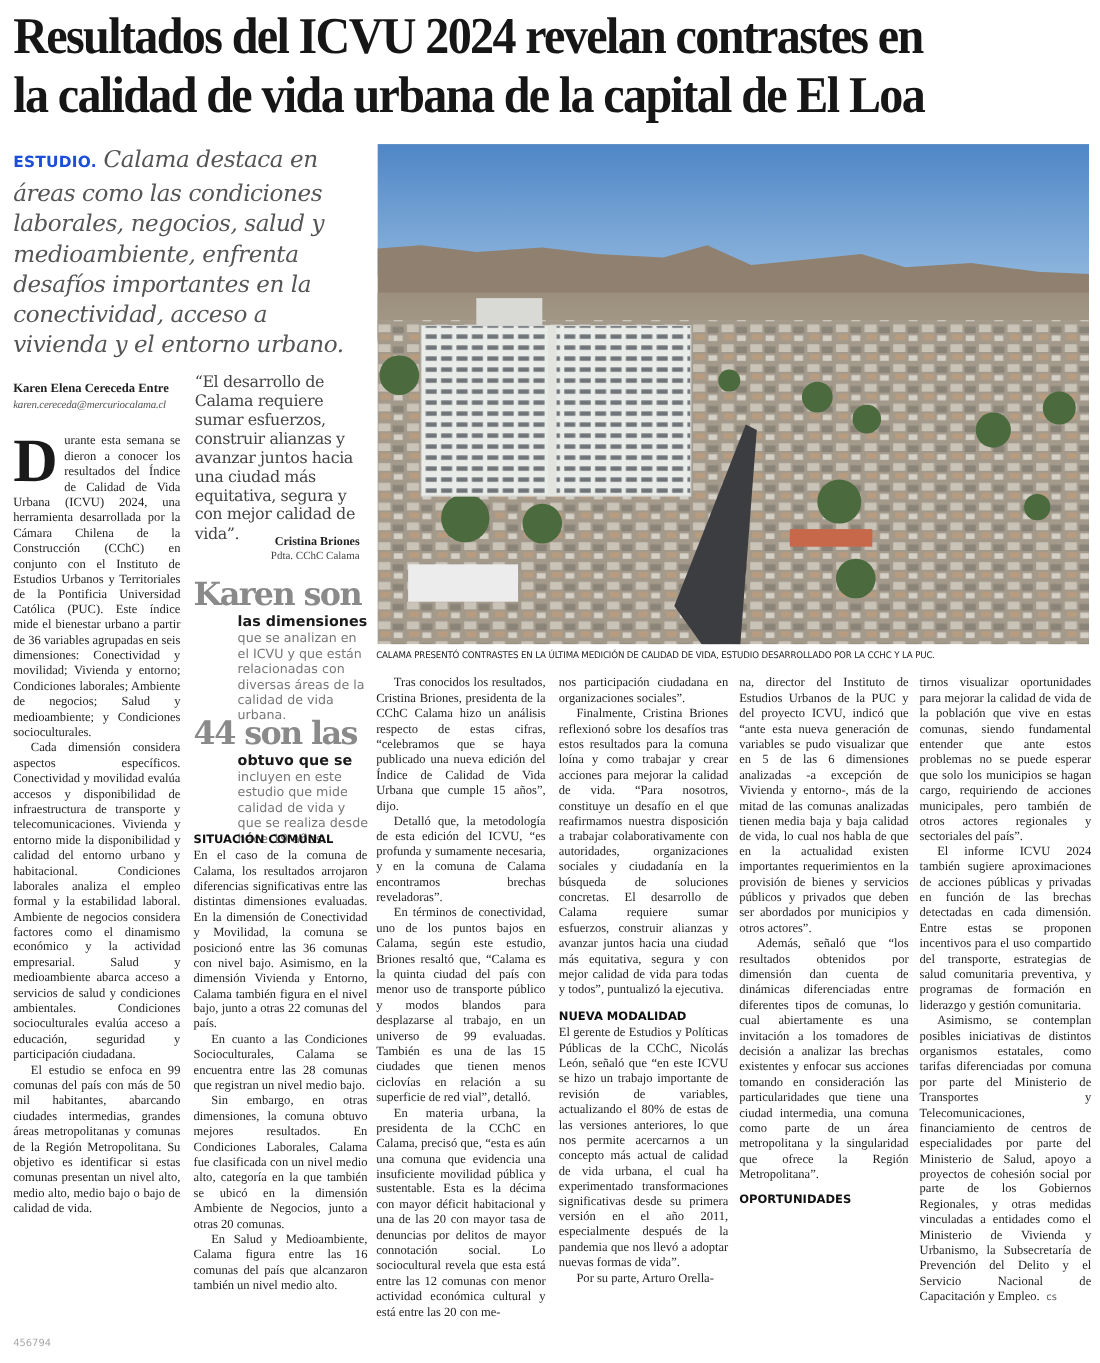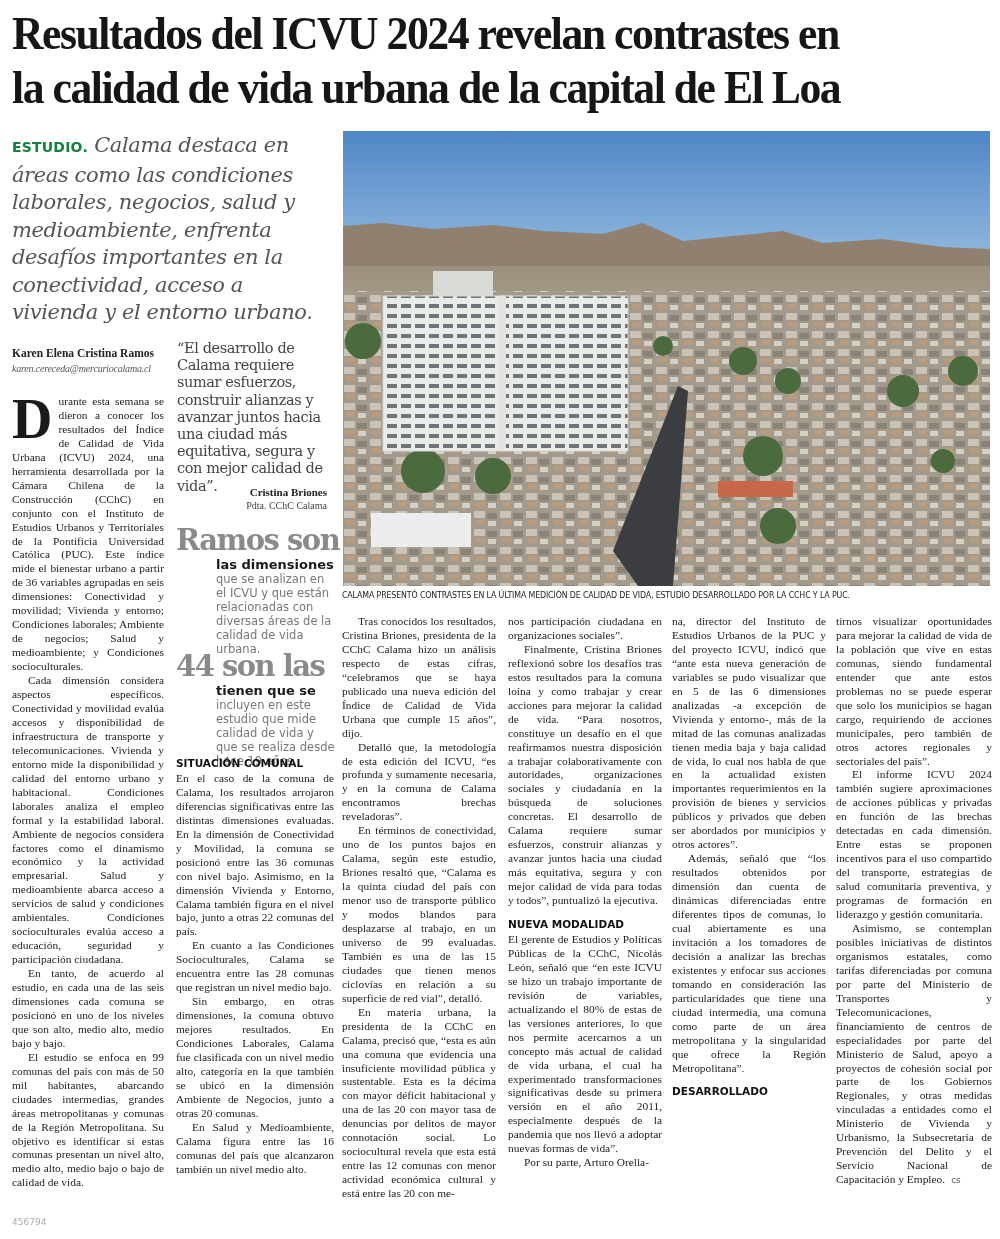--- a/index.html
+++ b/index.html
@@ -15,21 +15,21 @@
   }
 
   .lede {
     position: absolute; left: 12px; top: 132px; width: 320px;
     font-family: "DejaVu Serif", serif; font-style: italic;
     font-size: 21px; line-height: 27.5px; color: #555;
     letter-spacing: -0.4px;
   }
   .lede .kicker {
     font-family: "DejaVu Sans", sans-serif; font-style: normal; font-weight: bold;
-    font-size: 14px; color: #15803d; letter-spacing: 0.2px;
+    font-size: 14px; color: #1d4ed8; letter-spacing: 0.2px;
   }
 
   .byline { position: absolute; left: 12px; top: 347px; width: 160px; }
   .byline .name { font-family: "Liberation Serif", serif; font-weight: bold; font-size: 11.5px; color: #222; white-space: nowrap; }
   .byline .email { font-family: "Liberation Serif", serif; font-style: italic; font-size: 10px; color: #555; margin-top: 4px; white-space: nowrap; letter-spacing: -0.2px; }
 
   .col {
     position: absolute; font-family: "Liberation Serif", serif;
     font-size: 11.4px; line-height: 13.95px; color: #222;
     text-align: justify; hyphens: auto;
@@ -83,37 +83,37 @@
   <div>Resultados del ICVU 2024 revelan contrastes en</div>
   <div>la calidad de vida urbana de la capital de El Loa</div>
 </h1>
 
 <div class="lede">
   <span class="kicker">ESTUDIO.</span>
   <span>Calama destaca en áreas como las condiciones laborales, negocios, salud y medioambiente, enfrenta desafíos importantes en la conectividad, acceso a vivienda y el entorno urbano.</span>
 </div>
 
 <div class="byline">
-  <div class="name">Karen Elena Cristina Ramos</div>
+  <div class="name">Karen Elena Cereceda Entre</div>
   <div class="email">karen.cereceda@mercuriocalama.cl</div>
 </div>
 
 <div class="pullquote">“El desarrollo de Calama requiere sumar esfuerzos, construir alianzas y avanzar juntos hacia una ciudad más equitativa, segura y con mejor calidad de vida”.</div>
 <div class="quote-attr">
   <div class="qname">Cristina Briones</div>
   <div class="qrole">Pdta. CChC Calama</div>
 </div>
 
 <div class="factbox fact1">
-  <div class="big">Ramos son</div>
+  <div class="big">Karen son</div>
   <div class="txt"><b>las dimensiones</b><span> que se analizan en el ICVU y que están relacionadas con diversas áreas de la calidad de vida urbana.</span></div>
 </div>
 <div class="factbox fact2">
   <div class="big">44 son las</div>
-  <div class="txt"><b>tienen que se</b><span> incluyen en este estudio que mide calidad de vida y que se realiza desde hace 19 años.</span></div>
+  <div class="txt"><b>obtuvo que se</b><span> incluyen en este estudio que mide calidad de vida y que se realiza desde hace 19 años.</span></div>
 </div>
 
 <div class="photo-credit">ARCHIVO</div>
 <div class="photo" title="Vista aérea de Calama con un edificio residencial alto, calles y cerros al fondo">
   <svg viewBox="0 0 647 455" preserveAspectRatio="none">
     <defs>
       <linearGradient id="sky" x1="0" y1="0" x2="0" y2="1">
         <stop offset="0" stop-color="#4f86c6"></stop>
         <stop offset="1" stop-color="#8db5dd"></stop>
       </linearGradient>
@@ -156,21 +156,20 @@
     <rect x="155" y="165" width="8" height="155" fill="#e3e4e0"></rect>
     <rect x="28" y="382" width="100" height="34" fill="#ececec"></rect>
     <rect x="375" y="350" width="75" height="16" fill="#c8684a"></rect>
   </svg>
 </div>
 <div class="caption">CALAMA PRESENTÓ CONTRASTES EN LA ÚLTIMA MEDICIÓN DE CALIDAD DE VIDA, ESTUDIO DESARROLLADO POR LA CCHC Y LA PUC.</div>
 
 <div class="col col1">
   <p class="noindent"><span class="dropcap">D</span><span>urante esta semana se dieron a conocer los resultados del Índice de Calidad de Vida Urbana (ICVU) 2024, una herramienta desarrollada por la Cámara Chilena de la Construcción (CChC) en conjunto con el Instituto de Estudios Urbanos y Territoriales de la Pontificia Universidad Católica (PUC). Este índice mide el bienestar urbano a partir de 36 variables agrupadas en seis dimensiones: Conectividad y movilidad; Vivienda y entorno; Condiciones laborales; Ambiente de negocios; Salud y medioambiente; y Condiciones socioculturales.</span></p>
   <p>Cada dimensión considera aspectos específicos. Conectividad y movilidad evalúa accesos y disponibilidad de infraestructura de transporte y telecomunicaciones. Vivienda y entorno mide la disponibilidad y calidad del entorno urbano y habitacional. Condiciones laborales analiza el empleo formal y la estabilidad laboral. Ambiente de negocios considera factores como el dinamismo económico y la actividad empresarial. Salud y medioambiente abarca acceso a servicios de salud y condiciones ambientales. Condiciones socioculturales evalúa acceso a educación, seguridad y participación ciudadana.</p>
-  <p>En tanto, de acuerdo al estudio, en cada una de las seis dimensiones cada comuna se posicionó en uno de los niveles que son alto, medio alto, medio bajo y bajo.</p>
   <p>El estudio se enfoca en 99 comunas del país con más de 50 mil habitantes, abarcando ciudades intermedias, grandes áreas metropolitanas y comunas de la Región Metropolitana. Su objetivo es identificar si estas comunas presentan un nivel alto, medio alto, medio bajo o bajo de calidad de vida.</p>
 </div>
 
 <div class="col col2">
   <div class="sub" style="margin-top:0">SITUACIÓN COMUNAL</div>
   <p class="noindent">En el caso de la comuna de Calama, los resultados arrojaron diferencias significativas entre las distintas dimensiones evaluadas. En la dimensión de Conectividad y Movilidad, la comuna se posicionó entre las 36 comunas con nivel bajo. Asimismo, en la dimensión Vivienda y Entorno, Calama también figura en el nivel bajo, junto a otras 22 comunas del país.</p>
   <p>En cuanto a las Condiciones Socioculturales, Calama se encuentra entre las 28 comunas que registran un nivel medio bajo.</p>
   <p>Sin embargo, en otras dimensiones, la comuna obtuvo mejores resultados. En Condiciones Laborales, Calama fue clasificada con un nivel medio alto, categoría en la que también se ubicó en la dimensión Ambiente de Negocios, junto a otras 20 comunas.</p>
   <p>En Salud y Medioambiente, Calama figura entre las 16 comunas del país que alcanzaron también un nivel medio alto.</p>
 </div>
@@ -186,21 +185,21 @@
   <p class="noindent">nos participación ciudadana en organizaciones sociales”.</p>
   <p>Finalmente, Cristina Briones reflexionó sobre los desafíos tras estos resultados para la comuna loína y como trabajar y crear acciones para mejorar la calidad de vida. “Para nosotros, constituye un desafío en el que reafirmamos nuestra disposición a trabajar colaborativamente con autoridades, organizaciones sociales y ciudadanía en la búsqueda de soluciones concretas. El desarrollo de Calama requiere sumar esfuerzos, construir alianzas y avanzar juntos hacia una ciudad más equitativa, segura y con mejor calidad de vida para todas y todos”, puntualizó la ejecutiva.</p>
   <div class="sub">NUEVA MODALIDAD</div>
   <p class="noindent">El gerente de Estudios y Políticas Públicas de la CChC, Nicolás León, señaló que “en este ICVU se hizo un trabajo importante de revisión de variables, actualizando el 80% de estas de las versiones anteriores, lo que nos permite acercarnos a un concepto más actual de calidad de vida urbana, el cual ha experimentado transformaciones significativas desde su primera versión en el año 2011, especialmente después de la pandemia que nos llevó a adoptar nuevas formas de vida”.</p>
   <p>Por su parte, Arturo Orella-</p>
 </div>
 
 <div class="col col5">
   <p class="noindent">na, director del Instituto de Estudios Urbanos de la PUC y del proyecto ICVU, indicó que “ante esta nueva generación de variables se pudo visualizar que en 5 de las 6 dimensiones analizadas -a excepción de Vivienda y entorno-, más de la mitad de las comunas analizadas tienen media baja y baja calidad de vida, lo cual nos habla de que en la actualidad existen importantes requerimientos en la provisión de bienes y servicios públicos y privados que deben ser abordados por municipios y otros actores”.</p>
   <p>Además, señaló que “los resultados obtenidos por dimensión dan cuenta de dinámicas diferenciadas entre diferentes tipos de comunas, lo cual abiertamente es una invitación a los tomadores de decisión a analizar las brechas existentes y enfocar sus acciones tomando en consideración las particularidades que tiene una ciudad intermedia, una comuna como parte de un área metropolitana y la singularidad que ofrece la Región Metropolitana”.</p>
-  <div class="sub">DESARROLLADO</div>
+  <div class="sub">OPORTUNIDADES</div>
 </div>
 
 <div class="col col6">
   <p class="noindent">tirnos visualizar oportunidades para mejorar la calidad de vida de la población que vive en estas comunas, siendo fundamental entender que ante estos problemas no se puede esperar que solo los municipios se hagan cargo, requiriendo de acciones municipales, pero también de otros actores regionales y sectoriales del país”.</p>
   <p>El informe ICVU 2024 también sugiere aproximaciones de acciones públicas y privadas en función de las brechas detectadas en cada dimensión. Entre estas se proponen incentivos para el uso compartido del transporte, estrategias de salud comunitaria preventiva, y programas de formación en liderazgo y gestión comunitaria.</p>
   <p><span>Asimismo, se contemplan posibles iniciativas de distintos organismos estatales, como tarifas diferenciadas por comuna por parte del Ministerio de Transportes y Telecomunicaciones, financiamiento de centros de especialidades por parte del Ministerio de Salud, apoyo a proyectos de cohesión social por parte de los Gobiernos Regionales, y otras medidas vinculadas a entidades como el Ministerio de Vivienda y Urbanismo, la Subsecretaría de Prevención del Delito y el Servicio Nacional de Capacitación y Empleo.</span><span class="end-mark">cs</span></p>
 </div>
 
 <div class="page-id">456794</div>
 

